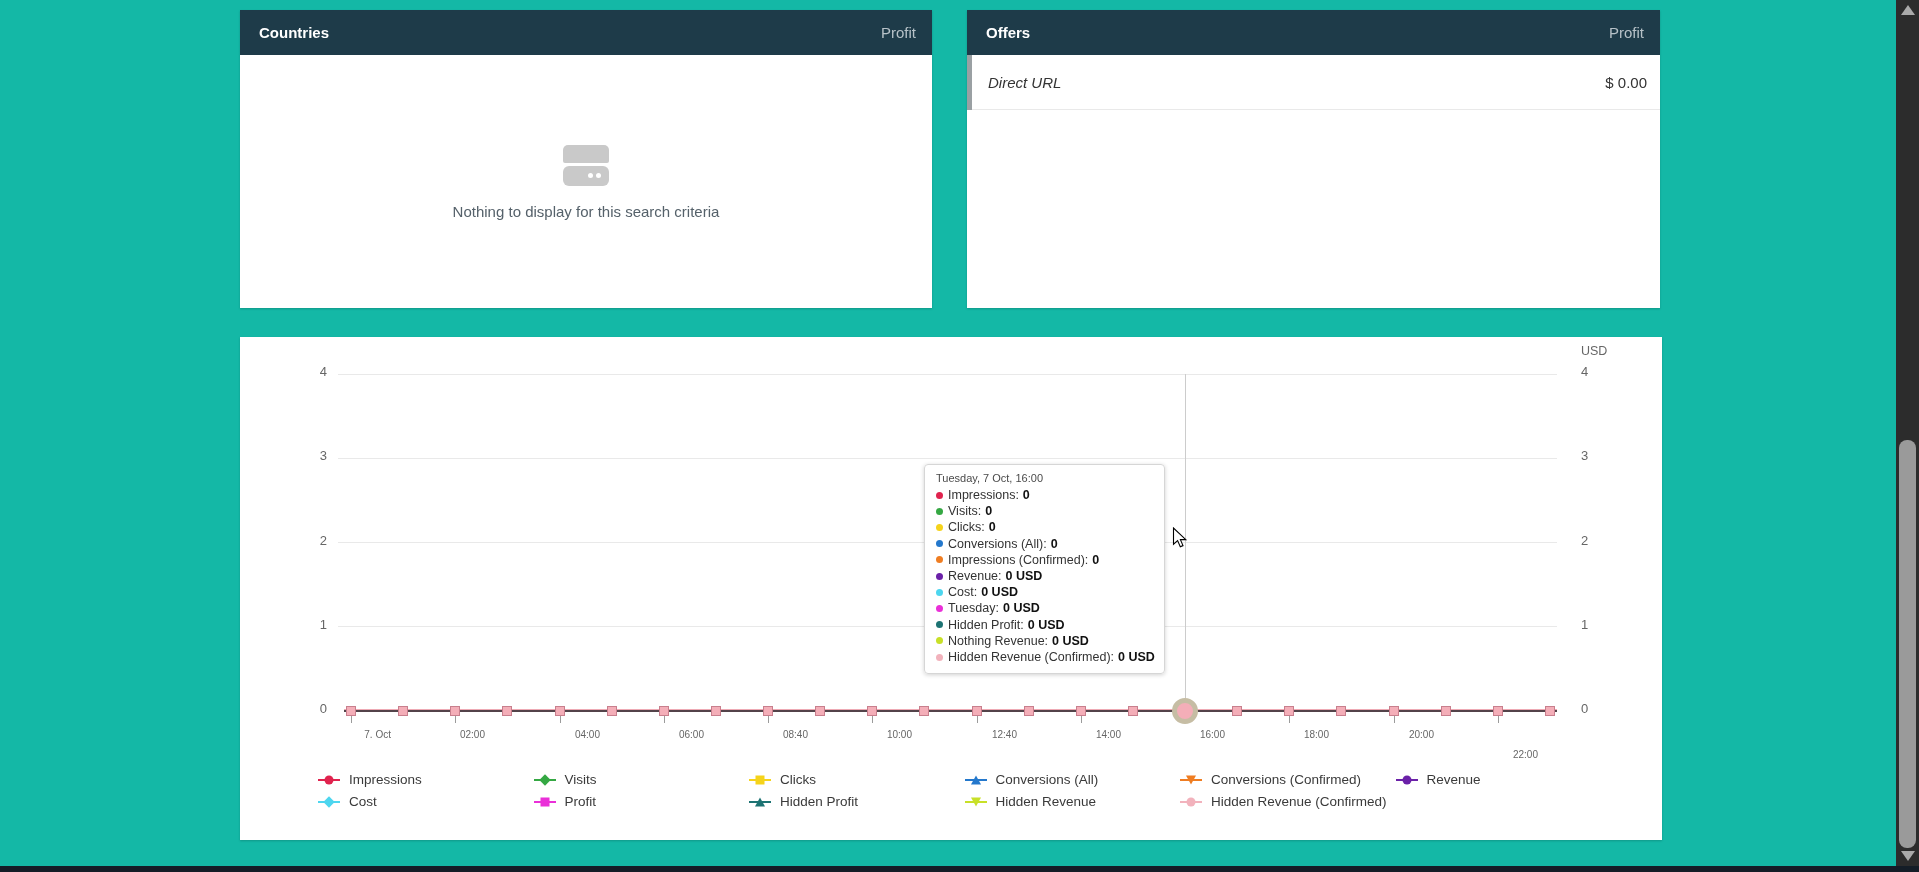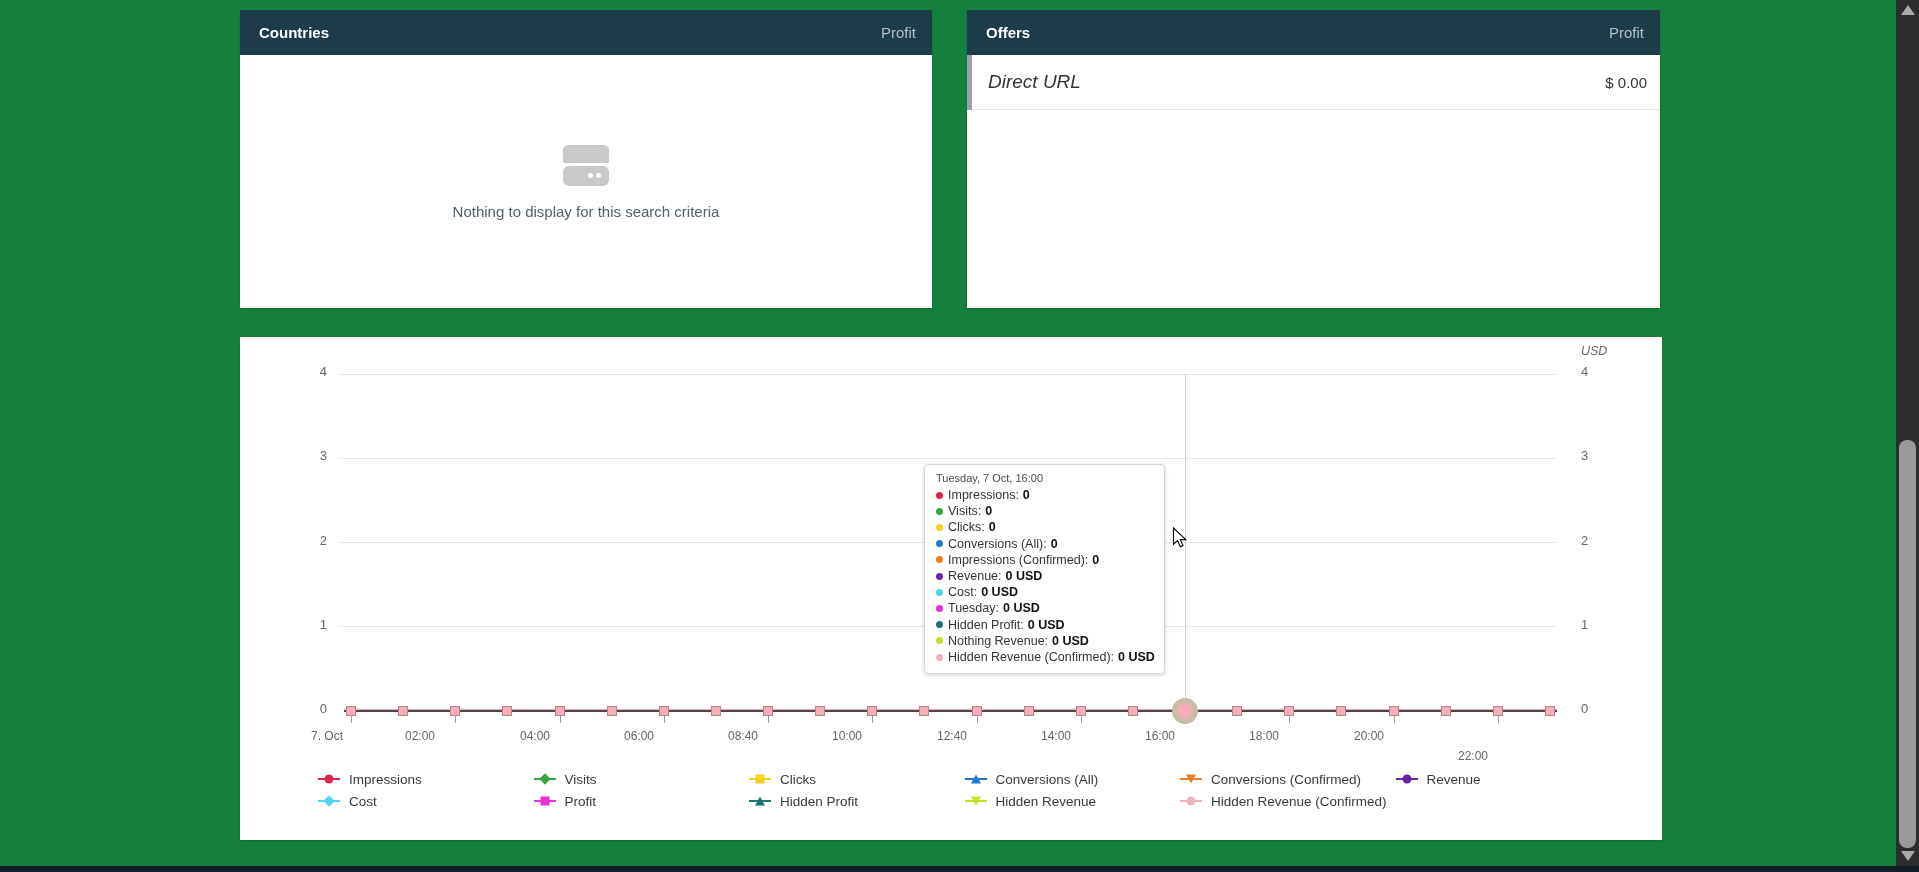--- a/index.html
+++ b/index.html
@@ -1,57 +1,57 @@
 <!DOCTYPE html>
 <html><head>
 <meta charset="utf-8">
 <style>
   html,body{margin:0;padding:0;}
   body{background:#f4f4f5;font-family:"Liberation Sans",sans-serif;}
-  .screen{position:relative;width:1919px;height:872px;overflow:hidden;background:#15803d;}
+  .screen{position:relative;width:1919px;height:872px;overflow:hidden;background:#14b8a6;}
 
   
   .panel{position:absolute;background:#fff;box-shadow:0 1px 2px rgba(0,0,0,.18);}
   .panel-header{height:45px;background:#1e3b49;display:flex;align-items:center;justify-content:space-between;padding:0 16px 0 19px;box-sizing:border-box;}
   .panel-title{color:#fff;font-weight:bold;font-size:15px;}
   .panel-metric{color:#b7c2c8;font-size:15px;}
 
   
   .empty-state{position:absolute;left:0;right:0;top:135px;text-align:center;}
   .card-icon{width:46px;margin:0 auto;}
   .card-top{height:18px;background:#c9c9c9;border-radius:5px 5px 2px 2px;}
   .card-bottom{position:relative;height:20px;margin-top:3px;background:#c9c9c9;border-radius:6px;}
   .card-dot{position:absolute;top:7px;width:5px;height:5px;border-radius:50%;background:#fff;}
   .card-dot.d1{right:16px;}
   .card-dot.d2{right:8px;}
   .empty-text{margin-top:17px;font-size:15px;color:#55616a;}
 
   
   .offer-row{position:relative;height:55px;border-bottom:1px solid #e9e9e9;display:flex;align-items:center;justify-content:space-between;padding:0 13px 0 21px;box-sizing:border-box;}
   .offer-accent{position:absolute;left:0;top:0;width:5px;height:55px;background:#9aa0a3;}
-  .offer-name{font-style:italic;font-size:19px;color:#333;}
+  .offer-name{font-style:italic;font-size:15px;color:#333;}
   .offer-value{font-size:15px;color:#333;}
 
   
   #chart-area{position:absolute;inset:0;}
   .gridline{position:absolute;left:98px;width:1219px;height:1px;background:#e9e9e9;}
   .y-label{position:absolute;width:34px;height:20px;font-size:13px;color:#666;}
   .y-label.left{left:53px;text-align:right;}
   .y-label.right{left:1341px;text-align:left;}
-  .usd-label{position:absolute;left:1341px;top:7px;font-size:12.5px;color:#666;font-style:italic;}
+  .usd-label{position:absolute;left:1341px;top:7px;font-size:12.5px;color:#666;}
   .crosshair{position:absolute;top:37px;height:324px;width:1px;background:#ccc;z-index:1;}
   .zero-line{position:absolute;left:104px;top:372px;width:1213px;height:3px;background:linear-gradient(to bottom,#eeaab4 0 1px,#53434a 1px 100%);z-index:1;}
   .marker{position:absolute;top:369px;width:8px;height:8px;background:#f4aeb8;border:1px solid #c87f8d;z-index:2;}
   .marker-hover{position:absolute;top:361px;width:26px;height:26px;border-radius:50%;background:#f4aeb8;border:5px solid #c6bda4;box-sizing:border-box;z-index:3;}
   .x-tick{position:absolute;top:379px;height:7px;width:1px;background:#9b9b9b;}
-  .x-label{position:absolute;top:392px;width:80px;text-align:left;font-size:12px;color:#666;}
+  .x-label{position:absolute;top:392px;width:80px;text-align:right;font-size:10px;color:#666;}
 
   
   .legend{position:absolute;left:78px;top:431px;display:grid;grid-template-columns:repeat(6,215.5px);grid-auto-rows:22px;align-items:center;}
-  .legend-item{display:flex;align-items:center;gap:9px;cursor:pointer;}
+  .legend-item{display:flex;align-items:flex-end;gap:9px;cursor:pointer;}
   .lmark{position:relative;width:22px;height:13px;flex:0 0 22px;}
   .lline{position:absolute;left:0;top:5.5px;width:22px;height:2px;}
   .shape{position:absolute;left:50%;top:50%;transform:translate(-50%,-50%);}
   .shape.circle{width:9px;height:9px;border-radius:50%;}
   .shape.diamond{width:8px;height:8px;transform:translate(-50%,-50%) rotate(45deg);}
   .shape.square{width:9px;height:9px;}
   .shape.triangle{width:0;height:0;border-left:5.5px solid transparent;border-right:5.5px solid transparent;border-bottom:9px solid #000;background:none!important;}
   .shape.triangle-down{width:0;height:0;border-left:5.5px solid transparent;border-right:5.5px solid transparent;border-top:9px solid #000;background:none!important;}
   .llabel{font-size:13.5px;color:#3a3a3a;}
 

